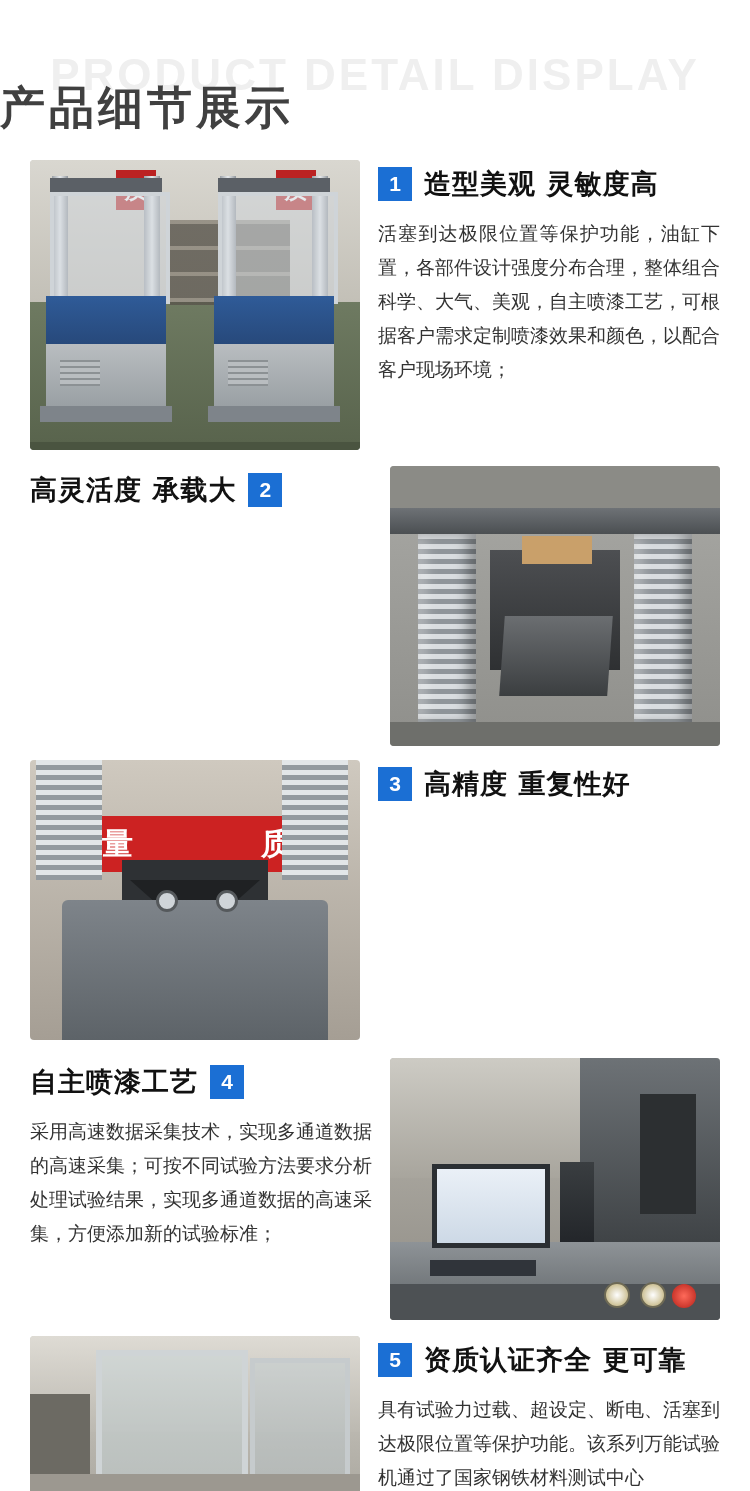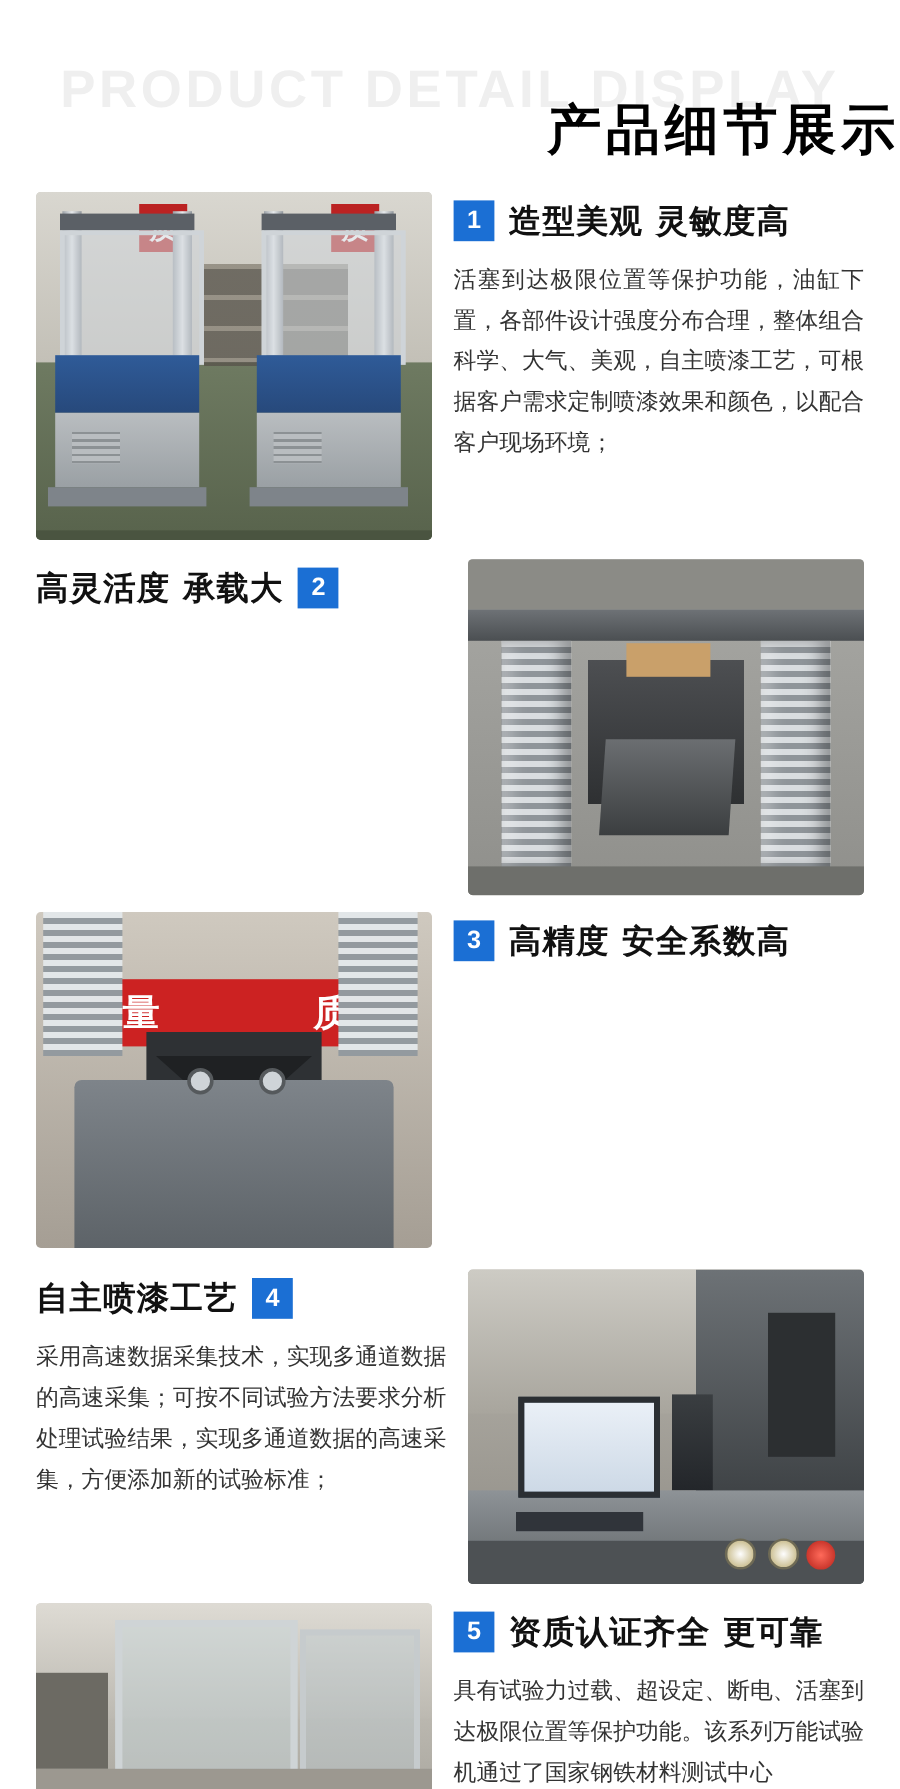--- a/index.html
+++ b/index.html
@@ -34,24 +34,24 @@
     color: #efefef;
     white-space: nowrap;
     font-family: "Liberation Sans", sans-serif;
     user-select: none;
   }
   .header-title {
     position: absolute;
     top: 78px;
     left: 0;
     width: 750px;
-    text-align: right;
+    text-align: left;
     font-size: 45px;
     font-weight: bold;
-    color: #000000;
+    color: #404040;
     letter-spacing: 4px;
     font-family: Liberation Mono, monospace;
   }
 
   
   .block {
     position: relative;
     width: 750px;
   }
   .row {
@@ -318,21 +318,21 @@
         <div class="p3-jaw"></div>
         <div class="p3-v"></div>
         <div class="p3-body"></div>
         <div class="p3-bolt" style="top:130px; left:126px;"></div>
         <div class="p3-bolt" style="top:130px; left:186px;"></div>
       </div>
     </div>
     <div class="text-col" style="padding-right:30px;">
       <div class="heading">
         <div class="num">3</div>
-        <div class="htitle">高精度 安全系数高</div>
+        <div class="htitle">高精度 重复性好</div>
       </div>
     </div>
   </div>
 </div>
 
 <div class="block" style="margin-top:18px;">
   <div class="row reverse">
     <div class="photo p4 p4-bg">
       <div class="shot">
         <div class="p4-wall"></div>

